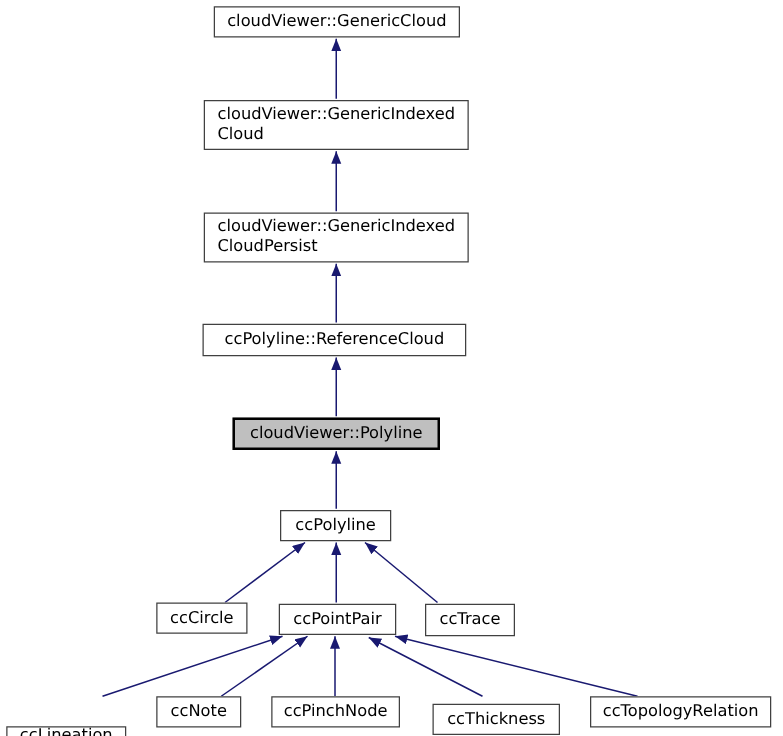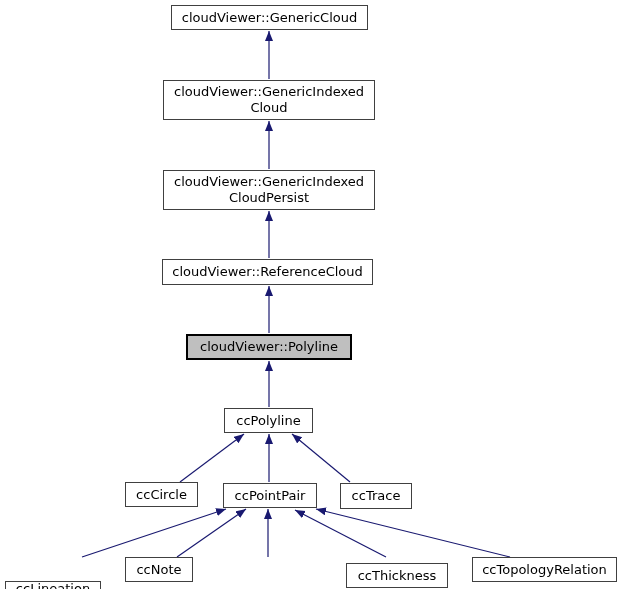--- a/index.html
+++ b/index.html
@@ -26,21 +26,20 @@
     position:absolute;
     box-sizing:border-box;
     background:var(--node-fill);
     border:1px solid var(--node-border);
     color:var(--text);
     font-size:13px;
     line-height:16px;
     display:flex;
     align-items:center;
     justify-content:center;
-    text-align:center;
     white-space:pre-line;
     cursor:pointer;
   }
   .node.selected{
     background:var(--selected-fill);
     border:2px solid var(--selected-border);
     cursor:default;
   }
 </style>
 </head>
@@ -70,34 +69,35 @@
   </svg>
 
   <div class="node" style="left:171px;top:5px;width:197px;height:25px">cloudViewer::GenericCloud</div>
 
   <div class="node" style="left:163px;top:80px;width:212px;height:40px">cloudViewer::GenericIndexed
 Cloud</div>
 
   <div class="node" style="left:163px;top:170px;width:212px;height:40px">cloudViewer::GenericIndexed
 CloudPersist</div>
 
-  <div class="node" style="left:162px;top:259px;width:211px;height:26px">cloudViewer::ReferenceCloud</div>
+  <div class="node" style="left:162px;top:259px;width:211px;height:26px">ccPolyline::ReferenceCloud</div>
 
   <div class="node selected" style="left:186px;top:334px;width:166px;height:26px">cloudViewer::Polyline</div>
 
   <div class="node" style="left:224px;top:408px;width:89px;height:25px">ccPolyline</div>
 
   <div class="node" style="left:223px;top:483px;width:94px;height:25px">ccPointPair</div>
 
   <div class="node" style="left:125px;top:482px;width:73px;height:25px">ccCircle</div>
 
   <div class="node" style="left:340px;top:483px;width:72px;height:26px">ccTrace</div>
 
   <div class="node" style="left:5px;top:581px;width:96px;height:15px">ccLineation</div>
 
   <div class="node" style="left:125px;top:557px;width:68px;height:25px">ccNote</div>
 
+  <div class="node" style="left:217px;top:557px;width:103px;height:25px">ccPinchNode</div>
 
   <div class="node" style="left:346px;top:563px;width:102px;height:25px">ccThickness</div>
 
   <div class="node" style="left:472px;top:557px;width:145px;height:25px">ccTopologyRelation</div>
 
 </div>
 
 </body></html>

